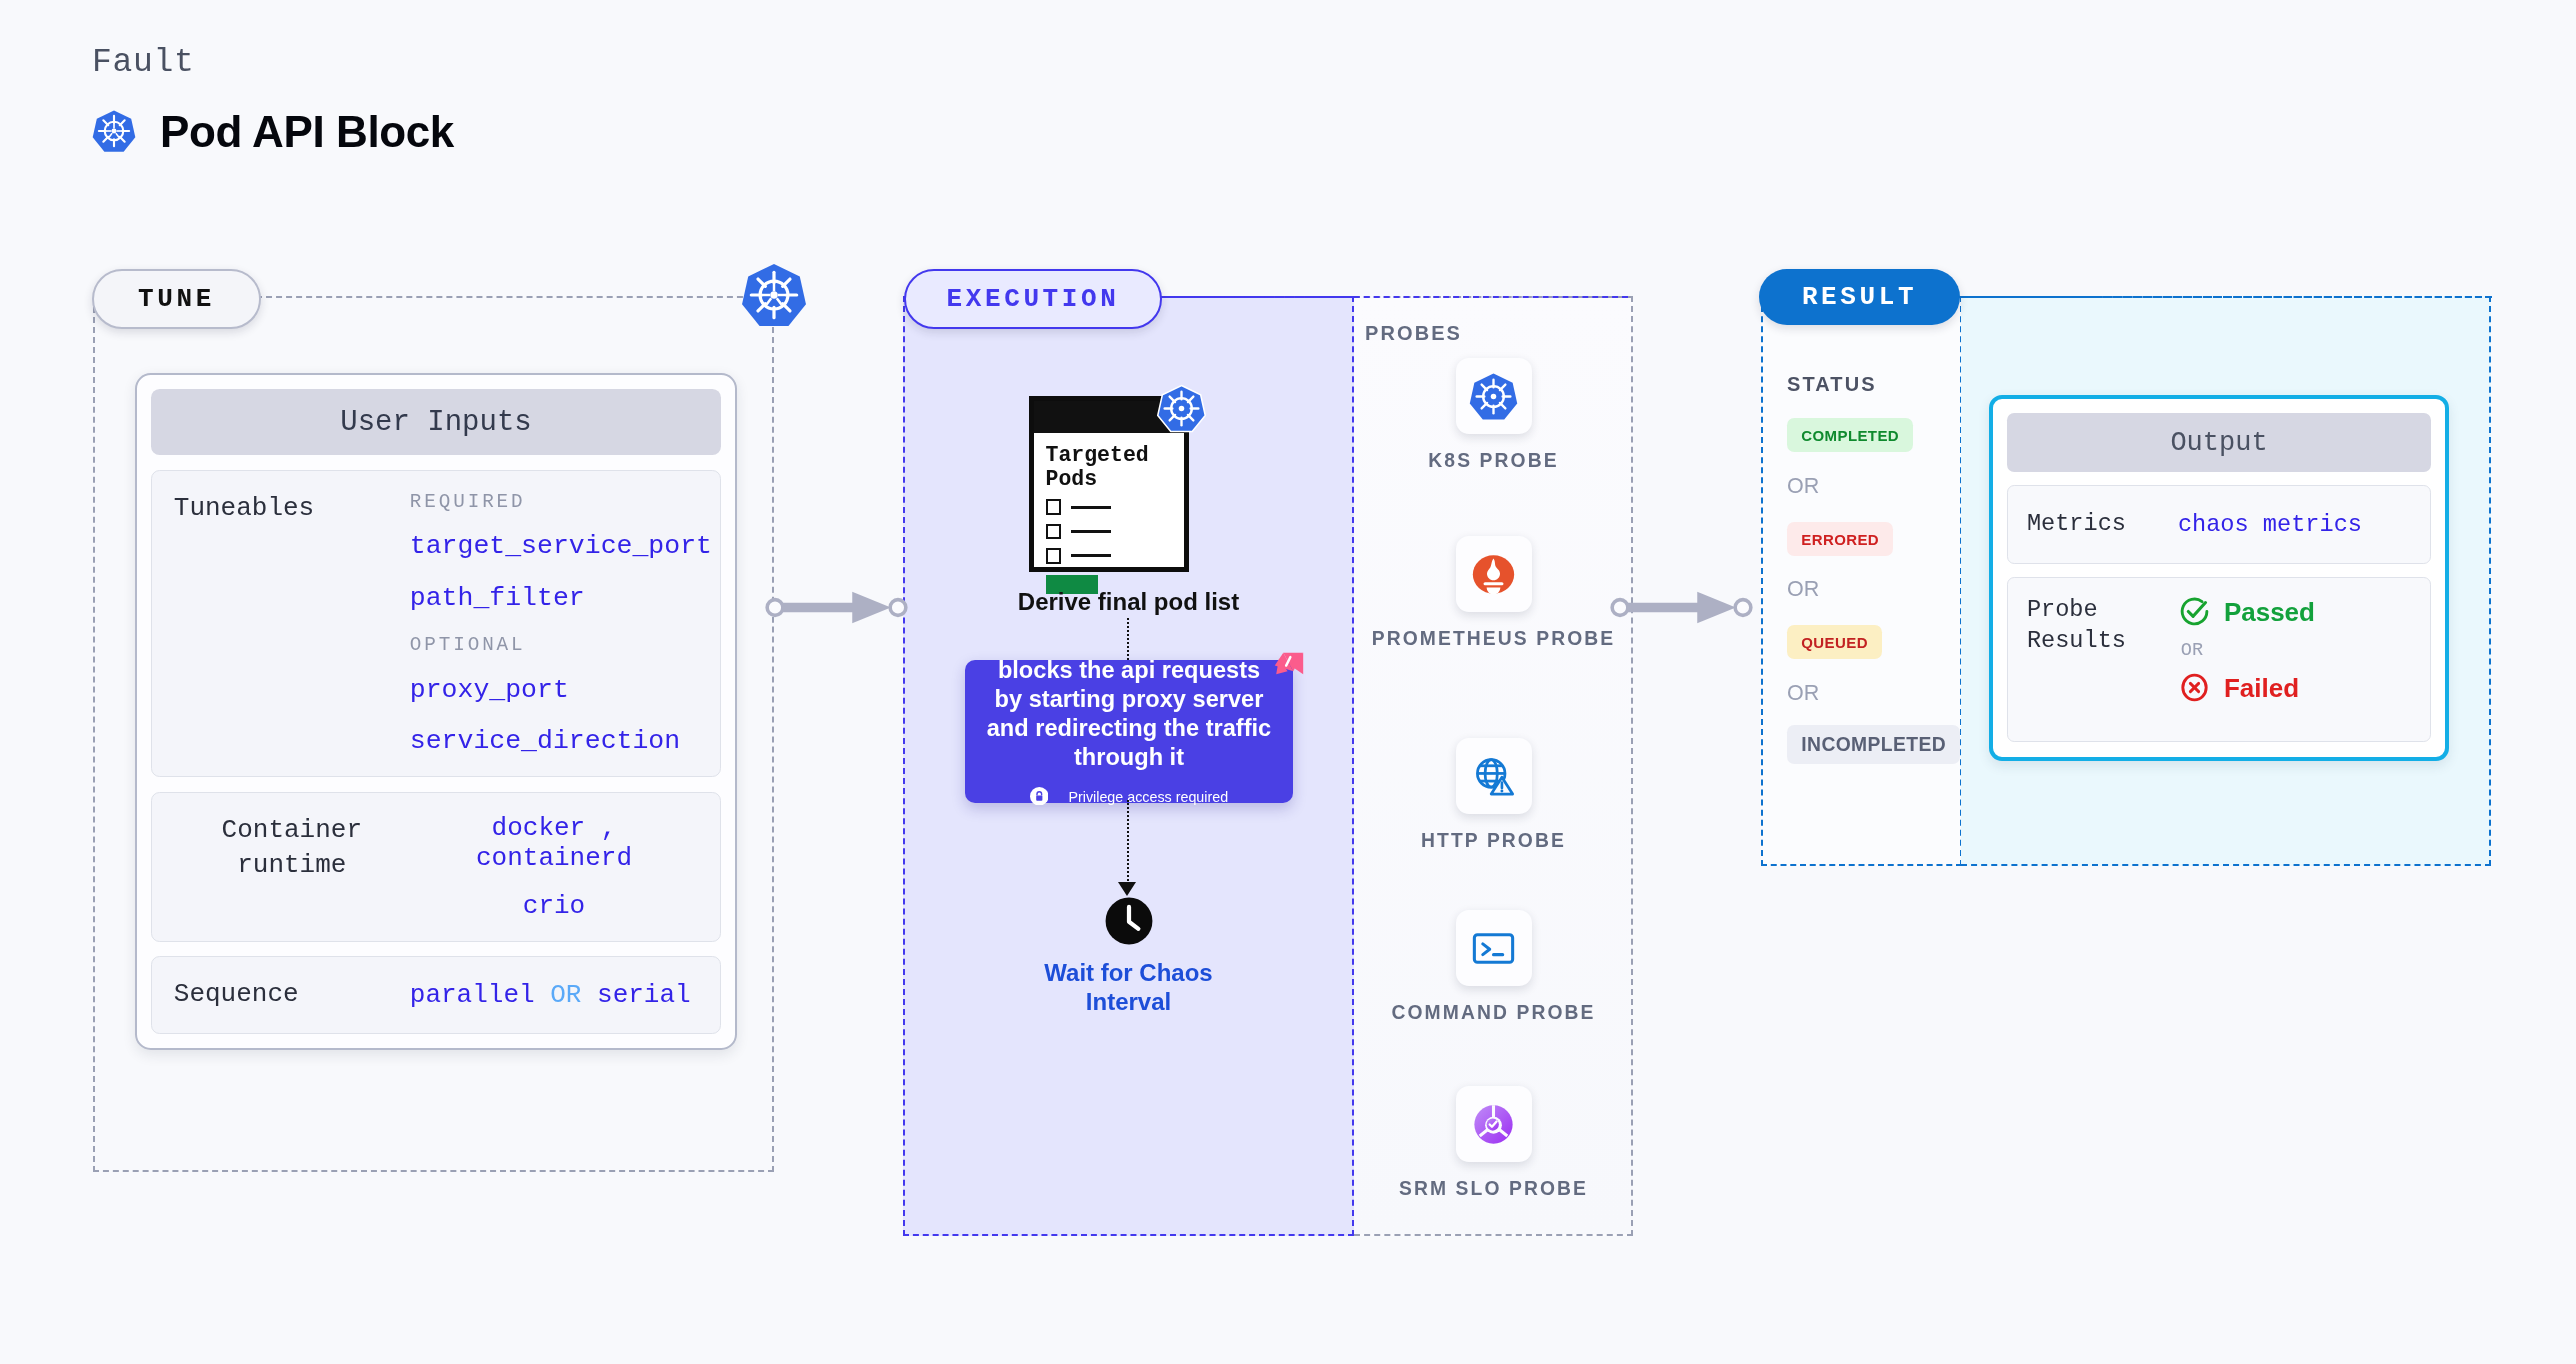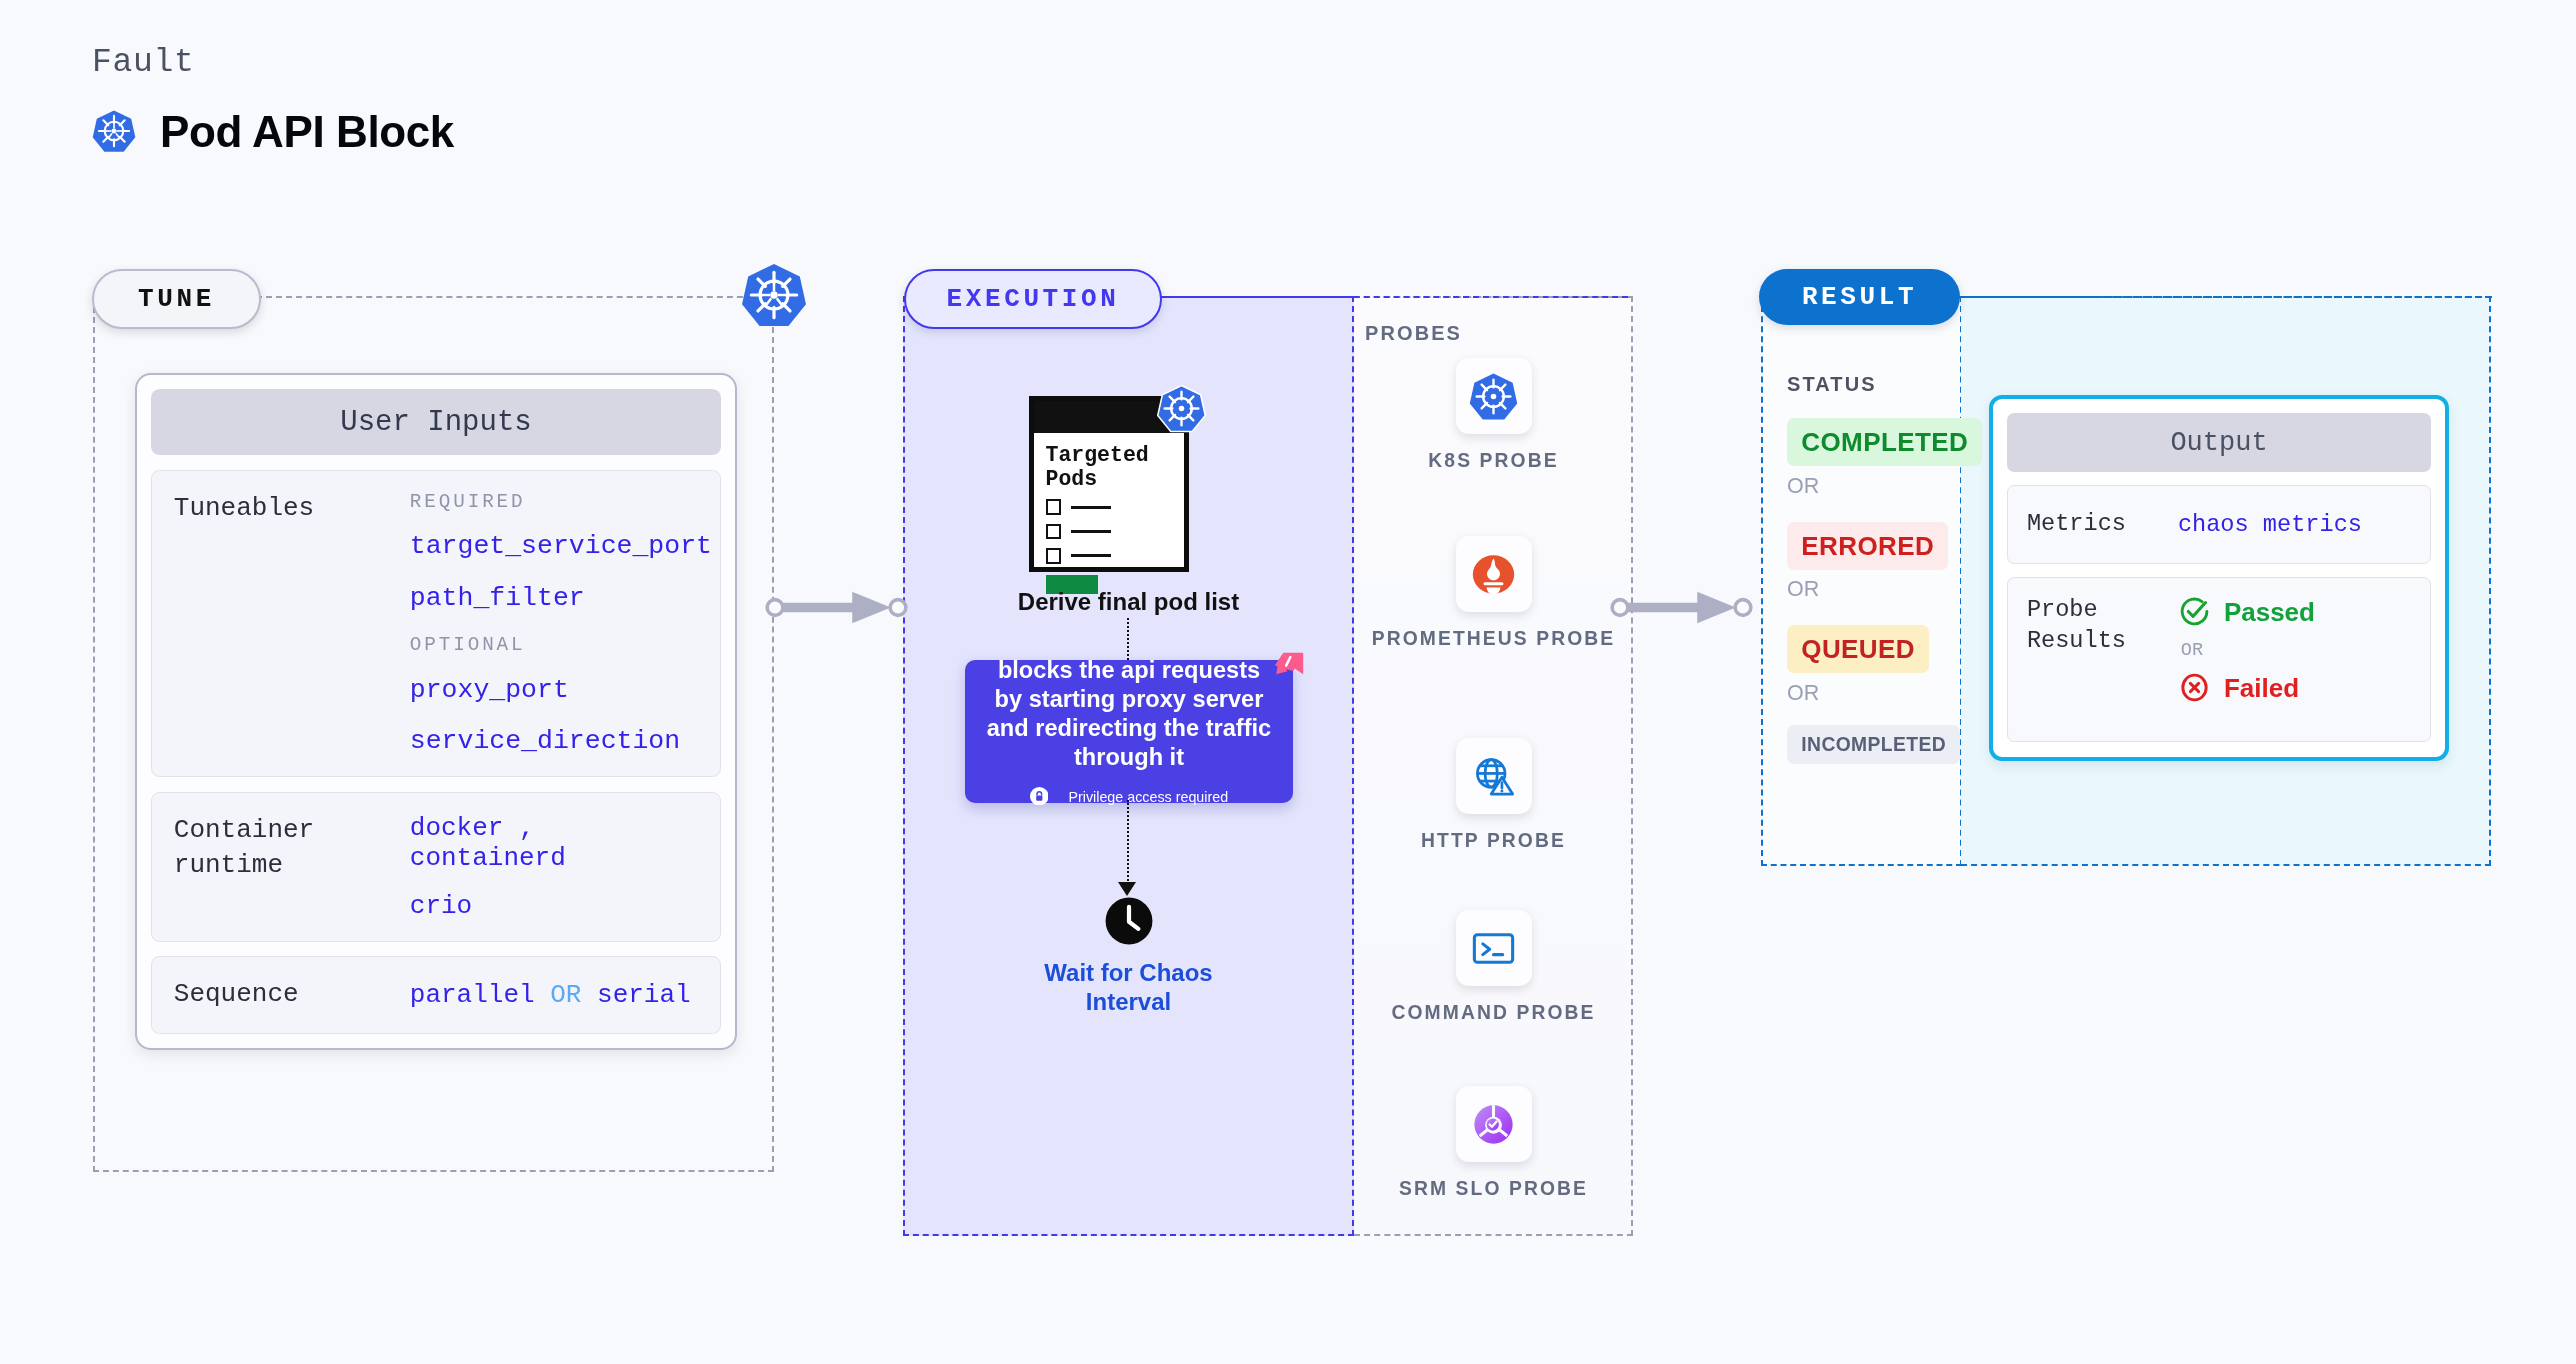--- a/index.html
+++ b/index.html
@@ -196,21 +196,21 @@
   }
 
   
   #status-label{
     position:absolute;left:1787px;top:373px;
     font-size:20px;letter-spacing:2.1px;color:#4c5264;font-weight:bold;
   }
   .status-badge{
     position:absolute;left:1787px;
     border-radius:7.2px;padding:8.6px 14.3px;box-sizing:border-box;
-    font-size:26px;font-weight:bold;letter-spacing:0.4px;
+    font-size:15px;font-weight:bold;letter-spacing:0.4px;
   }
   .or-text{
     position:absolute;left:1787px;
     font-size:21.5px;color:#9aa0b4;
   }
 
   
   #output-card{
     position:absolute;left:1989px;top:395px;width:460px;
     background:#fff;border:4.3px solid #13aee6;border-radius:13px;
@@ -335,21 +335,21 @@
     <div class="tune-val">
       <div class="grouplabel">REQUIRED</div>
       <div class="tunevar">target_service_port</div>
       <div class="tunevar">path_filter</div>
       <div class="grouplabel second">OPTIONAL</div>
       <div class="tunevar">proxy_port</div>
       <div class="tunevar">service_direction</div>
     </div>
   </div>
 
-  <div class="tune-block" style="min-height:100px;">
+  <div class="tune-block" style="min-height:100px;text-align:center;">
     <div class="tune-key">Container runtime</div>
     <div class="tune-val">
       <div class="valline">
         <span class="val-blue">docker</span>
         <span class="val-comma">,</span>
         <span class="val-blue">containerd</span>
       </div>
       <div class="valline">
         <span class="val-blue">crio</span>
       </div>

